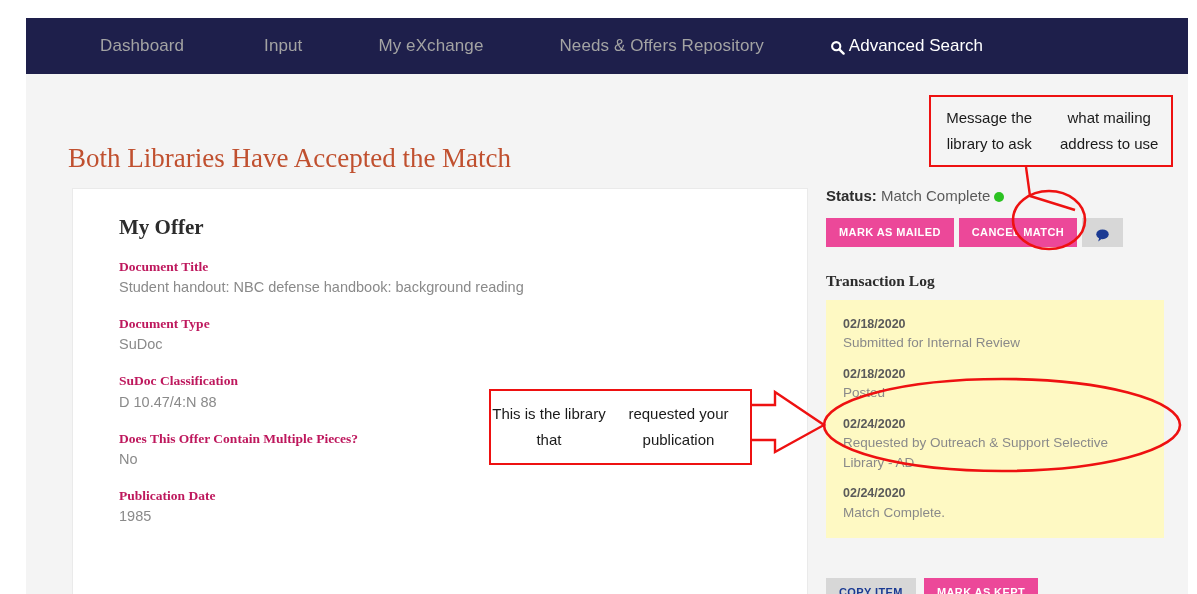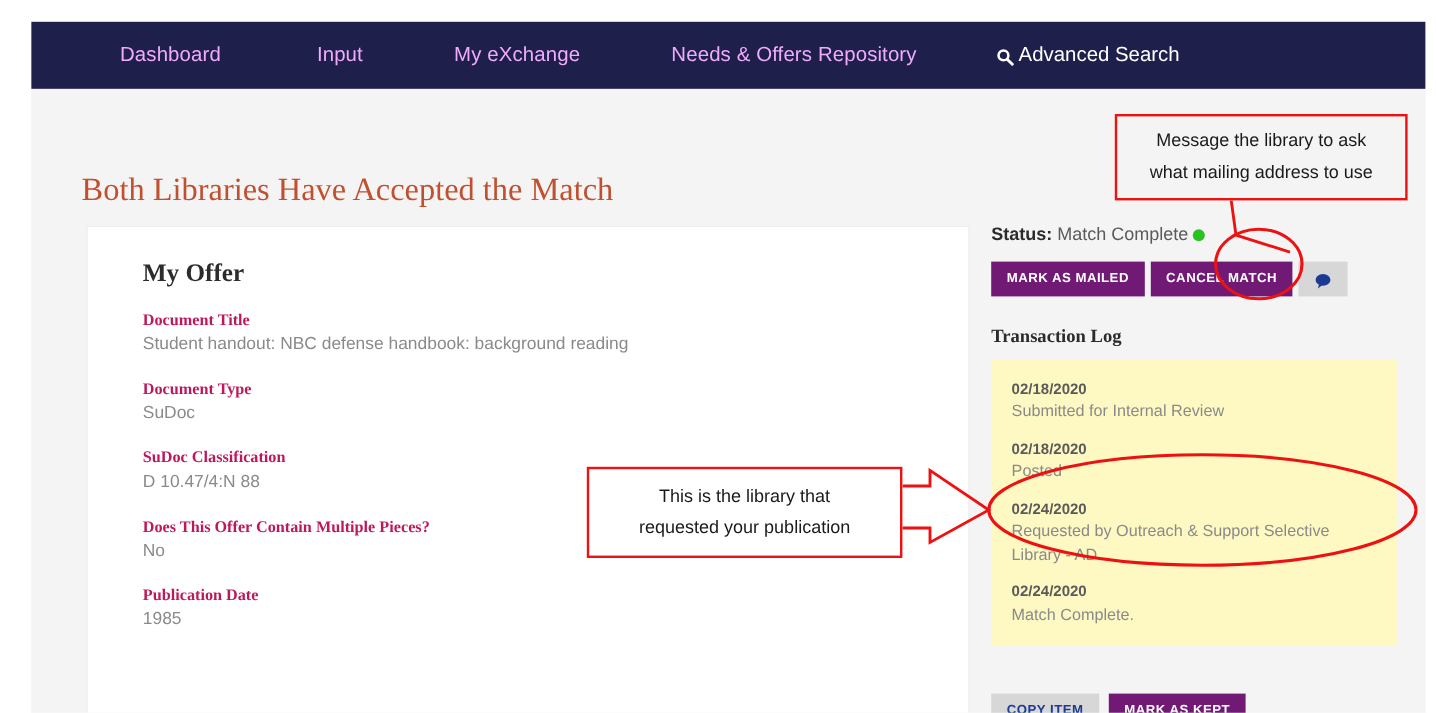--- a/index.html
+++ b/index.html
@@ -42,21 +42,21 @@
   }
   .nav-list {
     position: absolute;
     left: 74px;
     top: 0;
     height: 56px;
     display: flex;
     align-items: center;
   }
   .nav-item {
-    color: #f0abfc;
+    color: #a3a3a3;
     font-size: 17px;
     font-family: "Liberation Sans", sans-serif;
     letter-spacing: 0.1px;
     white-space: nowrap;
     cursor: pointer;
     padding: 0;
   }
   .nav-gap-1 { margin-right: 80px; }
   .nav-gap-2 { margin-right: 76px; }
   .nav-gap-3 { margin-right: 76px; }
@@ -173,21 +173,21 @@
     border: none;
     cursor: pointer;
     padding: 0 13px;
     height: 29px;
     line-height: 29px;
     white-space: nowrap;
     display: inline-block;
     box-sizing: border-box;
   }
   .btn-primary {
-    background: #701a75;
+    background: #ec4899;
     color: #ffffff;
   }
   .btn-grey {
     background: #d7d7d7;
     color: #1b3a93;
   }
   .btn-icon {
     background: #d7d7d7;
     width: 41px;
     padding: 0;
@@ -242,21 +242,21 @@
     left: 0; top: 0;
     width: 1197px; height: 594px;
     pointer-events: none;
   }
   .anno-box {
     position: absolute;
     border: 2.5px solid #ee1111;
     background: #f4f4f4;
     box-sizing: border-box;
     display: flex;
-    flex-direction: column;
+    flex-direction: row;
     align-items: center;
     justify-content: center;
     font-family: "Liberation Sans", sans-serif;
     font-size: 15px;
     color: #1a1a1a;
     line-height: 1.75;
     text-align: center;
   }
   #anno-box-message {
     left: 929px;

